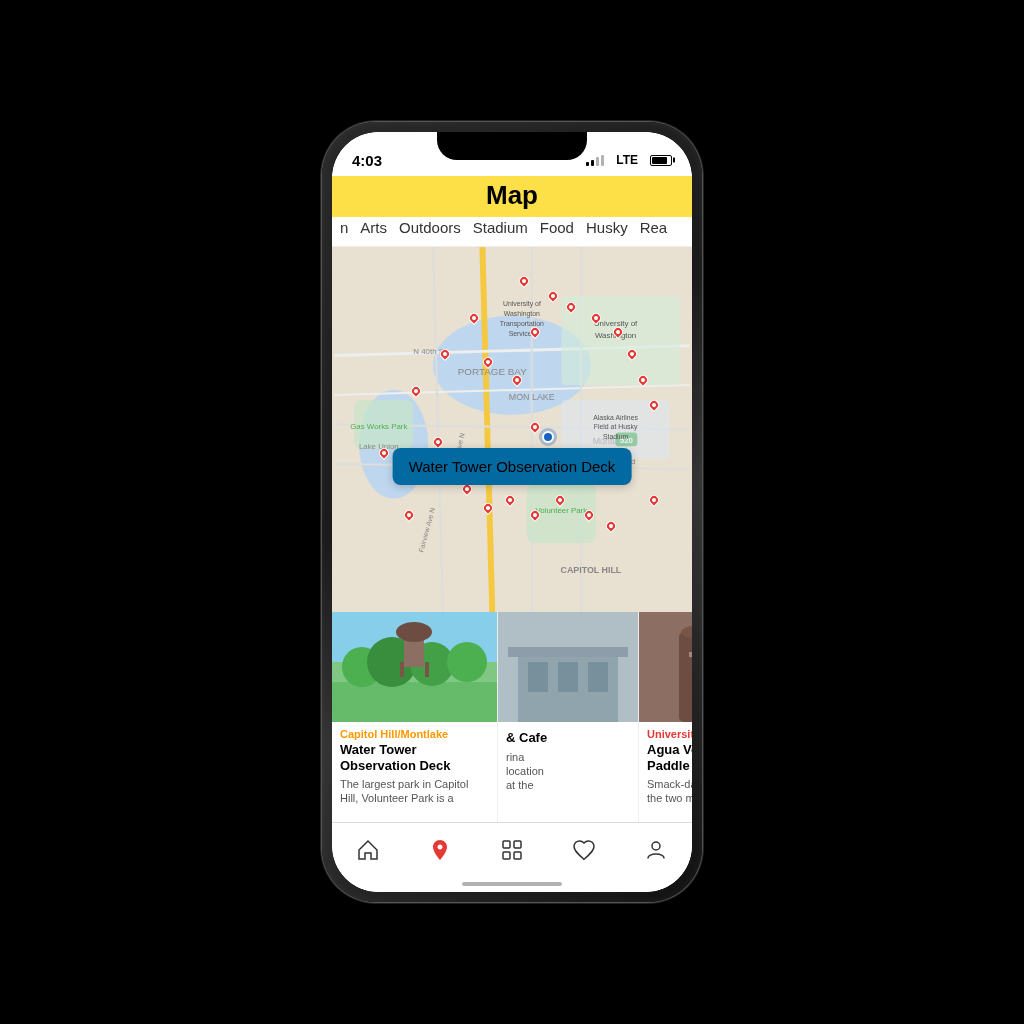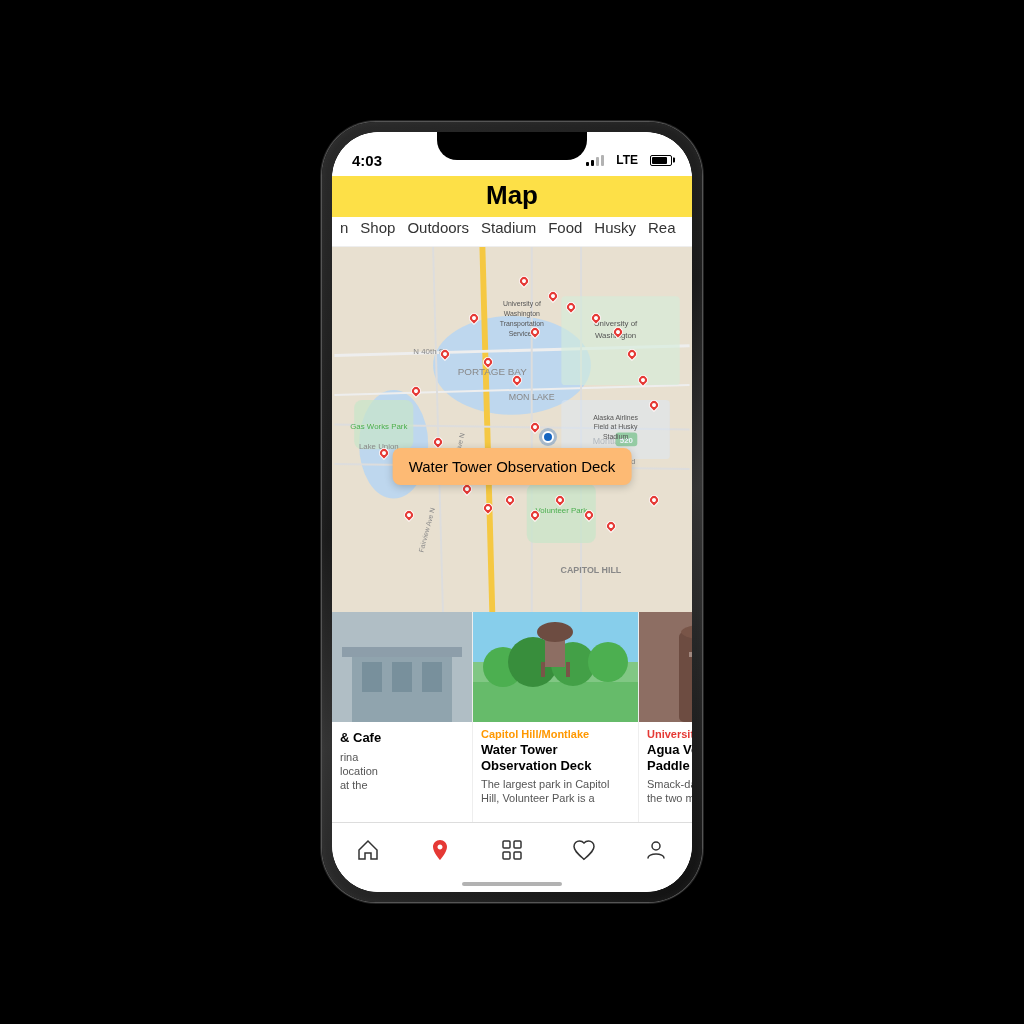--- a/index.html
+++ b/index.html
@@ -154,21 +154,21 @@
       background: #e8e0d0;
     }
     
     .map-svg {
       width: 100%;
       height: 100%;
     }
     
     .map-tooltip {
       position: absolute;
-      background: #fdba74;
+      background: #0369a1;
       border-radius: 8px;
       padding: 10px 16px;
       font-size: 15px;
       font-weight: 500;
       color: #000;
       box-shadow: 0 2px 8px rgba(0,0,0,0.2);
       left: 50%;
       transform: translateX(-50%);
       top: 55%;
       white-space: nowrap;
@@ -326,21 +326,21 @@
           </div>
         </div>
       </div>
 
       <div class="app-header">
         <span class="app-title">Map</span>
       </div>
 
       <div class="category-tabs">
         <span class="category-tab">n</span>
-        <span class="category-tab">Shop</span>
+        <span class="category-tab">Arts</span>
         <span class="category-tab">Outdoors</span>
         <span class="category-tab">Stadium</span>
         <span class="category-tab">Food</span>
         <span class="category-tab">Husky</span>
         <span class="category-tab">Rea</span>
       </div>
 
       <div class="map-container">
         
         <svg class="map-svg" viewBox="0 0 360 370" xmlns="http://www.w3.org/2000/svg">
@@ -430,67 +430,67 @@
         <div class="current-dot" style="left:calc(60% - 6px);top:calc(52% - 6px);"></div>
 
         
         <div class="map-tooltip">
           <span>Water Tower Observation Deck</span>
         </div>
       </div>
 
       <div class="cards-section">
 
+        <div class="place-card" style="min-width:165px;">
+          <div class="card-image">
+            <div class="card-img-park">
+              <svg width="100%" height="100%" viewBox="0 0 165 110" xmlns="http://www.w3.org/2000/svg">
+                <rect width="165" height="110" fill="#87ceeb"></rect>
+                <rect x="0" y="60" width="165" height="50" fill="#66bb6a"></rect>
+                <rect x="0" y="50" width="165" height="20" fill="#81c784"></rect>
+
+                <circle cx="30" cy="55" r="20" fill="#4caf50"></circle>
+                <circle cx="60" cy="50" r="25" fill="#388e3c"></circle>
+                <circle cx="100" cy="52" r="22" fill="#43a047"></circle>
+                <circle cx="135" cy="50" r="20" fill="#4caf50"></circle>
+
+                <rect x="72" y="20" width="20" height="35" fill="#8d6e63"></rect>
+                <ellipse cx="82" cy="20" rx="18" ry="10" fill="#6d4c41"></ellipse>
+                <rect x="68" y="50" width="4" height="15" fill="#795548"></rect>
+                <rect x="93" y="50" width="4" height="15" fill="#795548"></rect>
+              </svg>
+            </div>
+          </div>
+          <div class="card-info">
+            <div class="card-neighborhood" style="color:#ff9800;">Capitol Hill/Montlake</div>
+            <div class="card-name">Water Tower<br>Observation Deck</div>
+            <div class="card-desc">The largest park in Capitol<br>Hill, Volunteer Park is a</div>
+          </div>
+        </div>
+
         <div class="place-card" style="min-width:140px;">
           <div class="card-image">
             <div class="card-img-building">
               <svg width="100%" height="100%" viewBox="0 0 140 110" xmlns="http://www.w3.org/2000/svg">
                 <rect width="140" height="110" fill="#b0bec5"></rect>
                 <rect x="20" y="40" width="100" height="70" fill="#90a4ae"></rect>
                 <rect x="30" y="50" width="20" height="30" fill="#78909c"></rect>
                 <rect x="60" y="50" width="20" height="30" fill="#78909c"></rect>
                 <rect x="90" y="50" width="20" height="30" fill="#78909c"></rect>
                 <rect x="10" y="35" width="120" height="10" fill="#8d9eaa"></rect>
               </svg>
             </div>
           </div>
           <div class="card-info">
             <div class="card-neighborhood" style="color:#e53935;"></div>
             <div class="card-name">&amp; Cafe</div>
             <div class="card-desc">rina<br>location<br>at the</div>
           </div>
         </div>
 
-        <div class="place-card" style="min-width:165px;">
-          <div class="card-image">
-            <div class="card-img-park">
-              <svg width="100%" height="100%" viewBox="0 0 165 110" xmlns="http://www.w3.org/2000/svg">
-                <rect width="165" height="110" fill="#87ceeb"></rect>
-                <rect x="0" y="60" width="165" height="50" fill="#66bb6a"></rect>
-                <rect x="0" y="50" width="165" height="20" fill="#81c784"></rect>
-
-                <circle cx="30" cy="55" r="20" fill="#4caf50"></circle>
-                <circle cx="60" cy="50" r="25" fill="#388e3c"></circle>
-                <circle cx="100" cy="52" r="22" fill="#43a047"></circle>
-                <circle cx="135" cy="50" r="20" fill="#4caf50"></circle>
-
-                <rect x="72" y="20" width="20" height="35" fill="#8d6e63"></rect>
-                <ellipse cx="82" cy="20" rx="18" ry="10" fill="#6d4c41"></ellipse>
-                <rect x="68" y="50" width="4" height="15" fill="#795548"></rect>
-                <rect x="93" y="50" width="4" height="15" fill="#795548"></rect>
-              </svg>
-            </div>
-          </div>
-          <div class="card-info">
-            <div class="card-neighborhood" style="color:#ff9800;">Capitol Hill/Montlake</div>
-            <div class="card-name">Water Tower<br>Observation Deck</div>
-            <div class="card-desc">The largest park in Capitol<br>Hill, Volunteer Park is a</div>
-          </div>
-        </div>
-
         <div class="place-card" style="min-width:145px;">
           <div class="card-image">
             <div class="card-img-drink">
               <svg width="100%" height="100%" viewBox="0 0 145 110" xmlns="http://www.w3.org/2000/svg">
                 <rect width="145" height="110" fill="#8d6e63"></rect>
                 <rect x="40" y="20" width="65" height="90" rx="5" fill="#6d4c41"></rect>
                 <ellipse cx="72" cy="20" rx="30" ry="8" fill="#795548"></ellipse>
                 <rect x="50" y="40" width="45" height="5" fill="#a1887f"></rect>
                 <circle cx="72" cy="65" r="15" fill="#bcaaa4"></circle>
                 <text x="72" y="70" font-size="12" fill="#4e342e" text-anchor="middle" font-family="sans-serif">☕</text>

